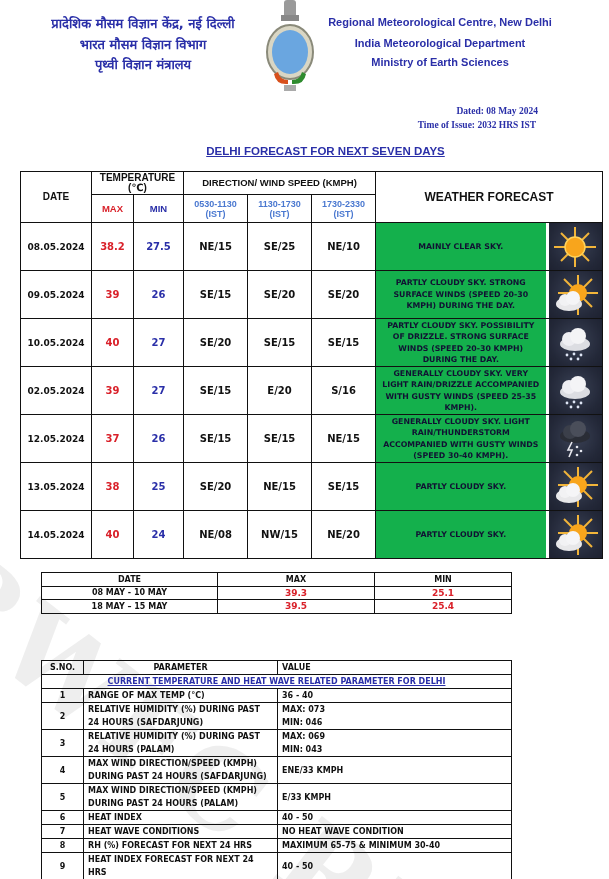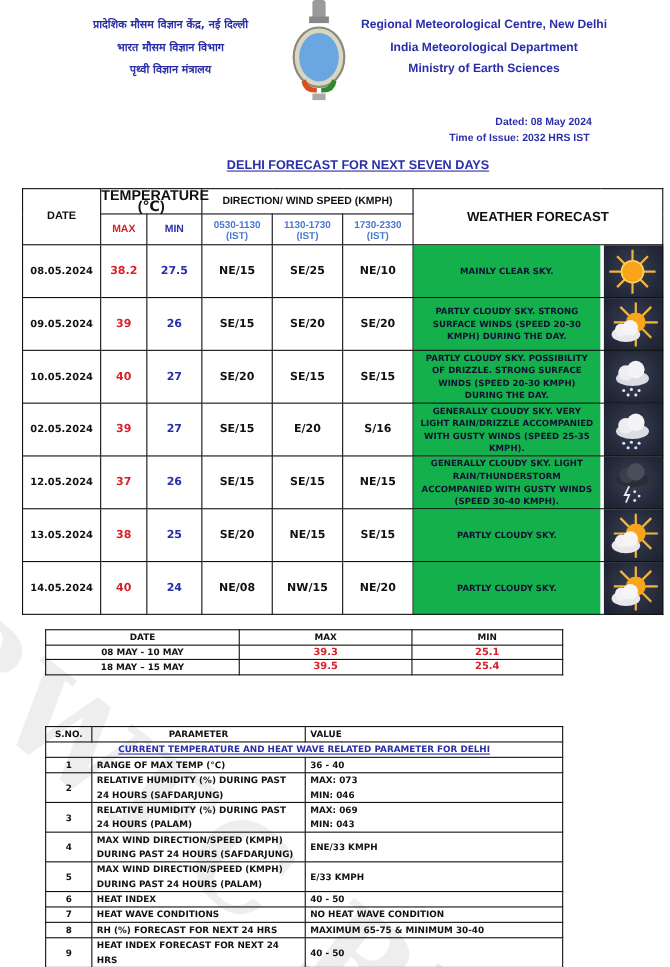--- a/index.html
+++ b/index.html
@@ -4,47 +4,47 @@
 <style>
   html, body { margin: 0; padding: 0; }
   body {
     width: 609px; height: 879px; position: relative; overflow: hidden;
     background: #ffffff;
     font-family: "Liberation Sans", "DejaVu Sans", sans-serif;
     color: #111;
   }
   
   .hi-line {
-    position: absolute; left: 40px; width: 230px; text-align: center;
-    color: #2a2fa8; font-weight: bold; font-size: 10px;
+    position: absolute; left: 28px; width: 230px; text-align: center;
+    color: #2a2fa8; font-weight: bold; font-size: 13px;
     font-family: "DejaVu Sans", sans-serif;
   }
   .en-line {
     position: absolute; left: 320px; width: 240px; text-align: center;
     color: #2a2fa8; font-weight: bold; font-size: 11px;
   }
   .logo { position: absolute; left: 262px; top: 0; width: 56px; height: 95px; }
   .dated {
     position: absolute; right: 71px; 
     color: #2a2fa8; font-weight: bold; font-size: 9.5px;
-    font-family: Liberation Sans, sans-serif;
+    font-family: Liberation Serif, serif;
   }
   .main-title {
     position: absolute; top: 145px; left: 0; width: 651px; text-align: center;
     color: #2a2fa8; font-weight: bold; font-size: 11.5px; text-decoration: underline;
   }
 
   
   table { border-collapse: collapse; position: absolute; }
   #fc { left: 20px; top: 171px; width: 582px; table-layout: fixed; }
   #fc td, #fc th {
     border: 1px solid #111; text-align: center; vertical-align: middle;
     padding: 0; font-weight: bold;
   }
-  #fc th { font-size: 13px; line-height: 10px; }
+  #fc th { font-size: 10px; line-height: 10px; }
   #fc .hdr-date { font-size: 10px; }
   #fc .hdr-wf { font-size: 12px; }
   #fc .max-h { color: #d9212a; font-size: 9.5px; }
   #fc .min-h { color: #2a2fa8; font-size: 9.5px; }
   #fc .time-h { color: #4a78d0; font-size: 9px; font-weight: bold; }
   #fc td { height: 47px; font-size: 10px; font-family: "DejaVu Sans", sans-serif; }
   #fc td.date { font-size: 9px; }
   #fc td.tmax { color: #d9212a; }
   #fc td.tmin { color: #2a2fa8; }
   #fc td.wf {

